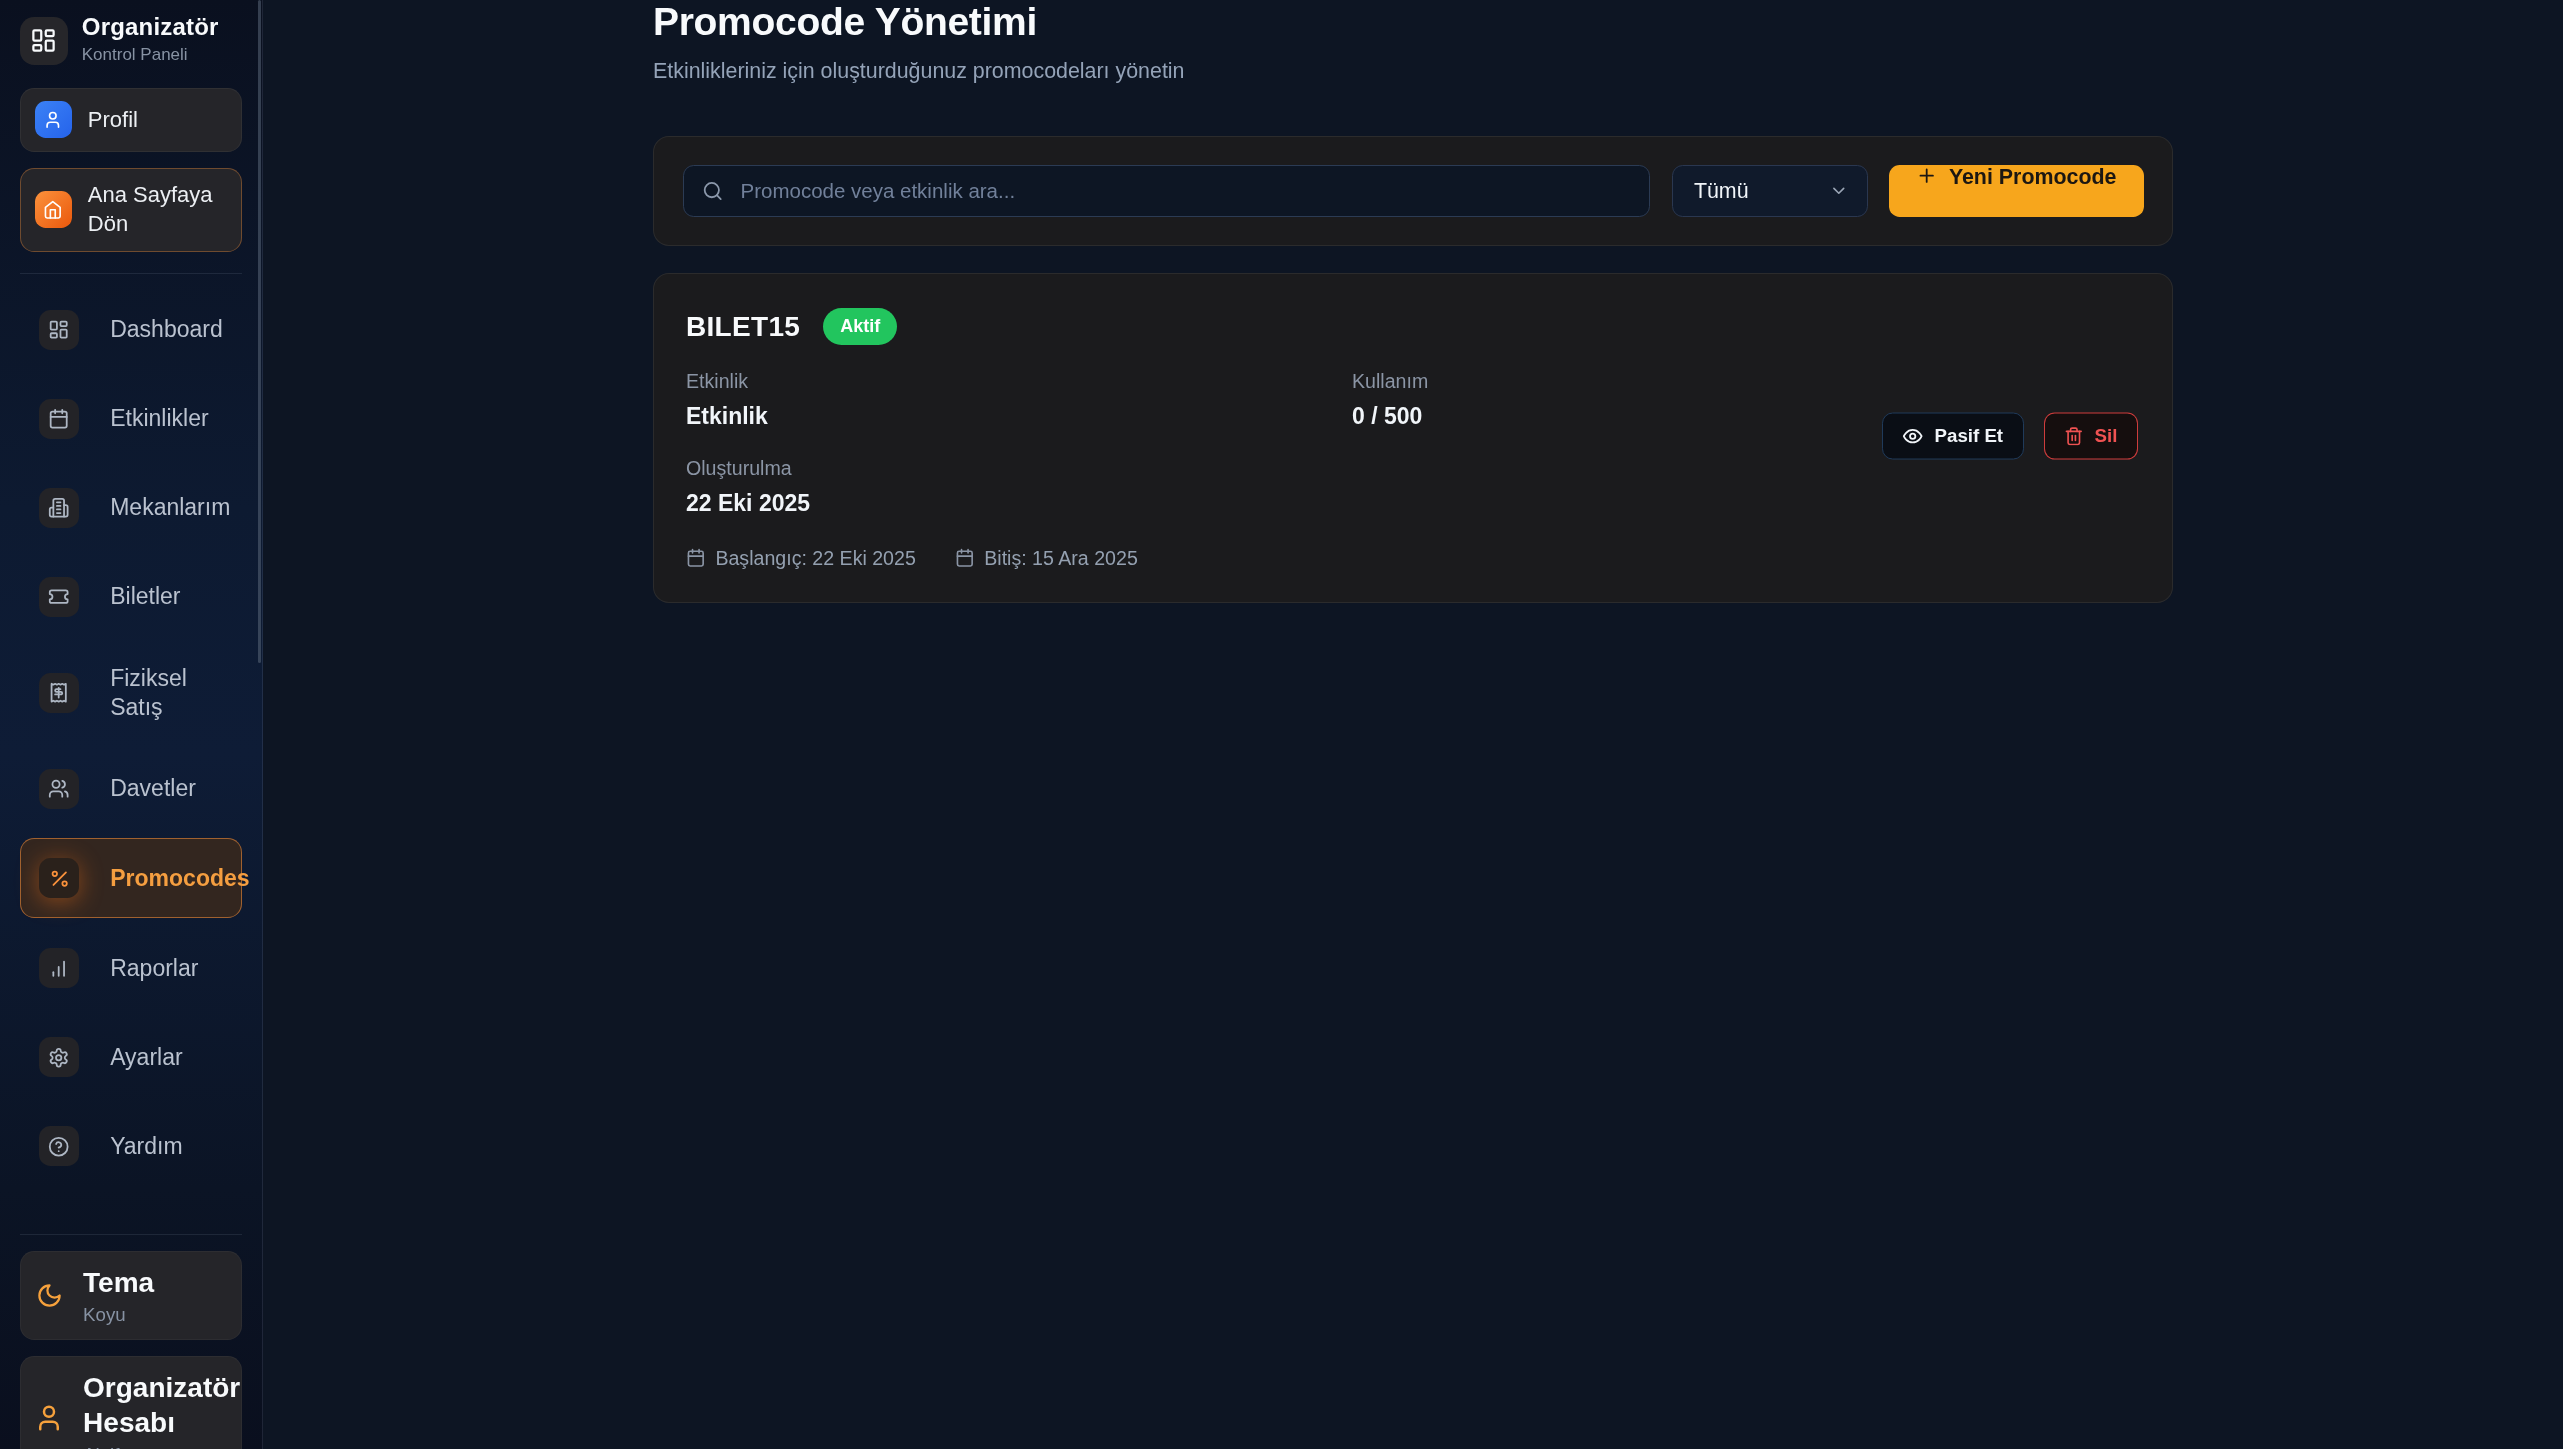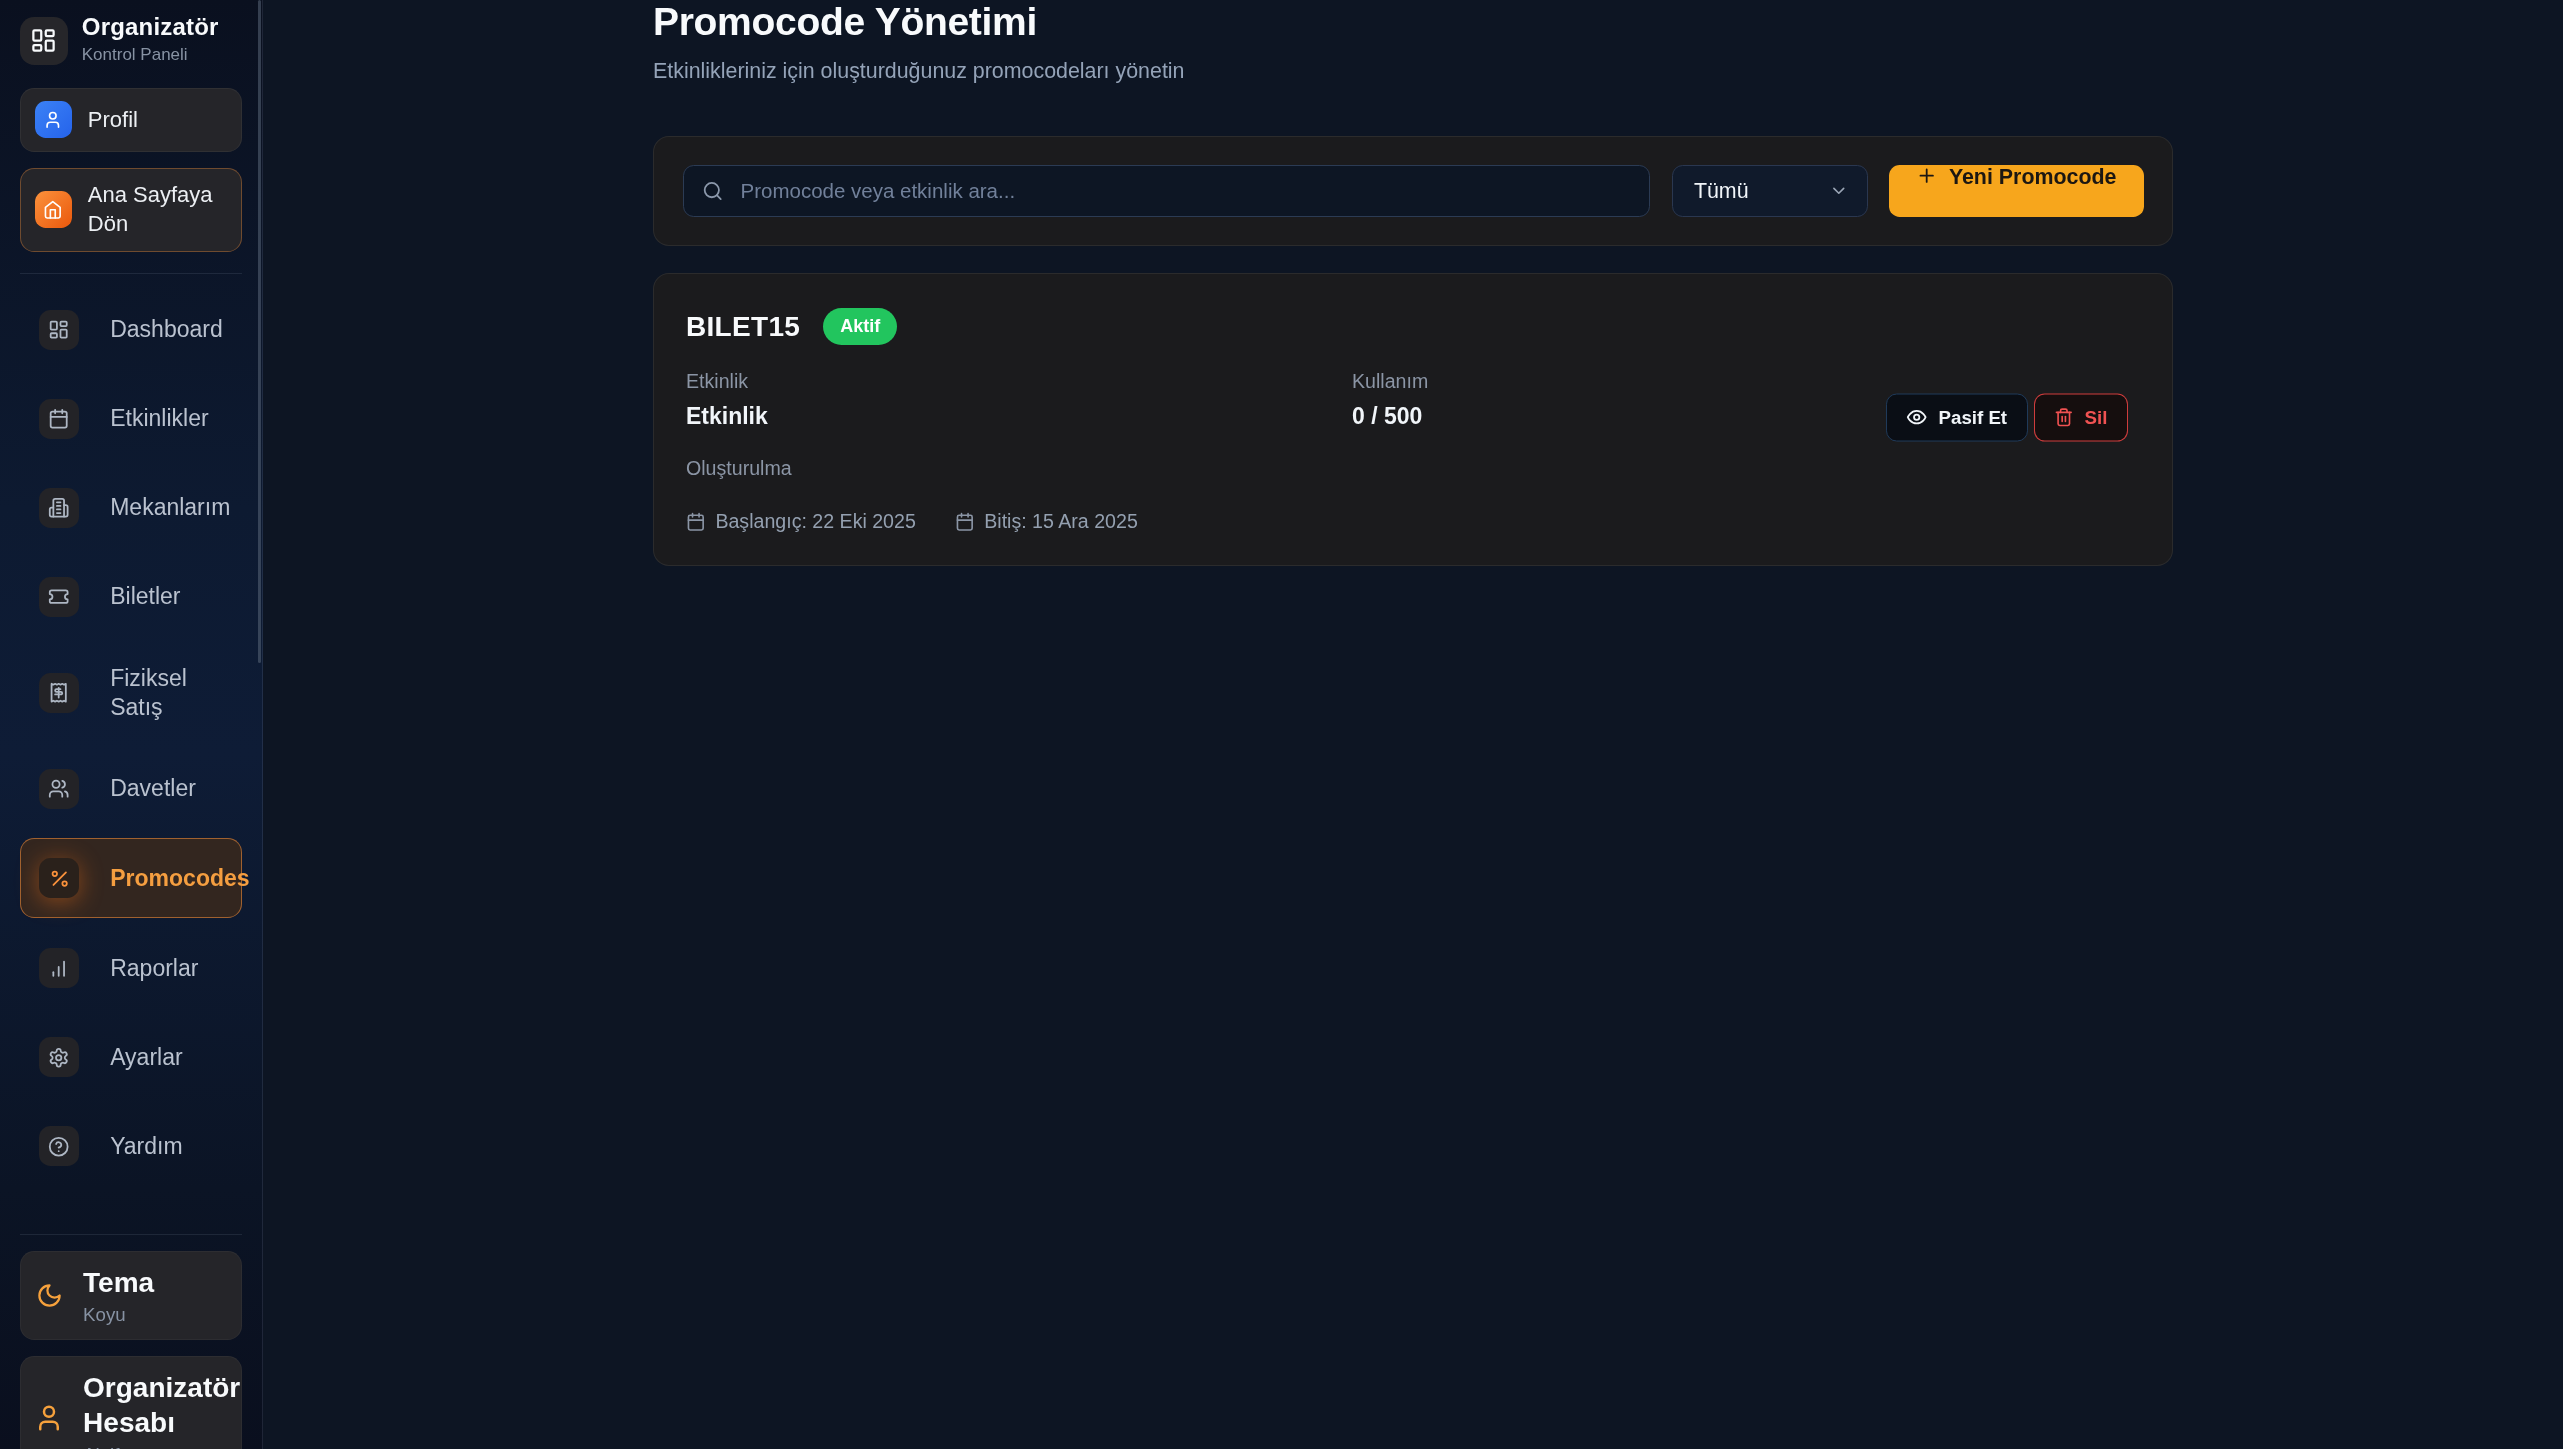--- a/index.html
+++ b/index.html
@@ -116,22 +116,22 @@
     background:#22c55e; color:#ffffff; font-size:18px; font-weight:bold;
     padding:8px 17px; border-radius:889px;
   }
   .fields {
     margin-top:25px; display:grid; grid-template-columns:666px 666px; row-gap:27px;
   }
   .f-label { font-size:19.6px; color:#8b95a5; }
   .f-value { margin-top:9.8px; font-size:23px; font-weight:bold; color:#f1f5f9; display:flex; align-items:center; gap:10.7px; }
   .f-value .pct { color:#f97316; display:flex; }
   .actions {
-    position:absolute; right:44px; top:50%; transform:translateY(-54%);
-    display:flex; gap:6px;
+    position:absolute; right:34px; top:50%; transform:translateY(-54%);
+    display:flex; gap:20px;
   }
   .btn {
     display:flex; align-items:center; gap:10.7px; border-radius:10.7px;
     padding:11.6px 19.6px; cursor:pointer; font-family:inherit; font-size:18.7px; font-weight:600;
   }
   .btn-ghost { background:#0a0e15; border:0.9px solid #1f3a5a; color:#f1f5f9; }
   .btn-danger { background:#150e0e; border:0.9px solid rgba(239,68,68,0.85); color:#f05252; }
   .promo-dates { margin-top:30px; display:flex; align-items:center; gap:39px; }
   .date-item { display:flex; align-items:center; gap:9.8px; font-size:19.6px; color:#94a0b0; }
   .date-item .icon { color:#8b95a5; display:flex; }
@@ -371,20 +371,21 @@
           <div>
             <div class="f-label">Etkinlik</div>
             <div class="f-value">Etkinlik</div>
           </div>
           <div>
             <div class="f-label">Kullanım</div>
             <div class="f-value">0 / 500</div>
           </div>
           <div>
             <div class="f-label">Oluşturulma</div>
+            <div class="f-value">22 Eki 2025</div>
           </div>
         </div>
 
         <div class="actions">
           <button class="btn btn-ghost">
             <span>
               <svg width="21.4" height="21.4" viewBox="0 0 24 24" fill="none" stroke="currentColor" stroke-width="2" stroke-linecap="round" stroke-linejoin="round">
                   <path d="M2 12s3-7 10-7 10 7 10 7-3 7-10 7-10-7-10-7Z"></path>
                   <circle cx="12" cy="12" r="3"></circle>
                 </svg>

